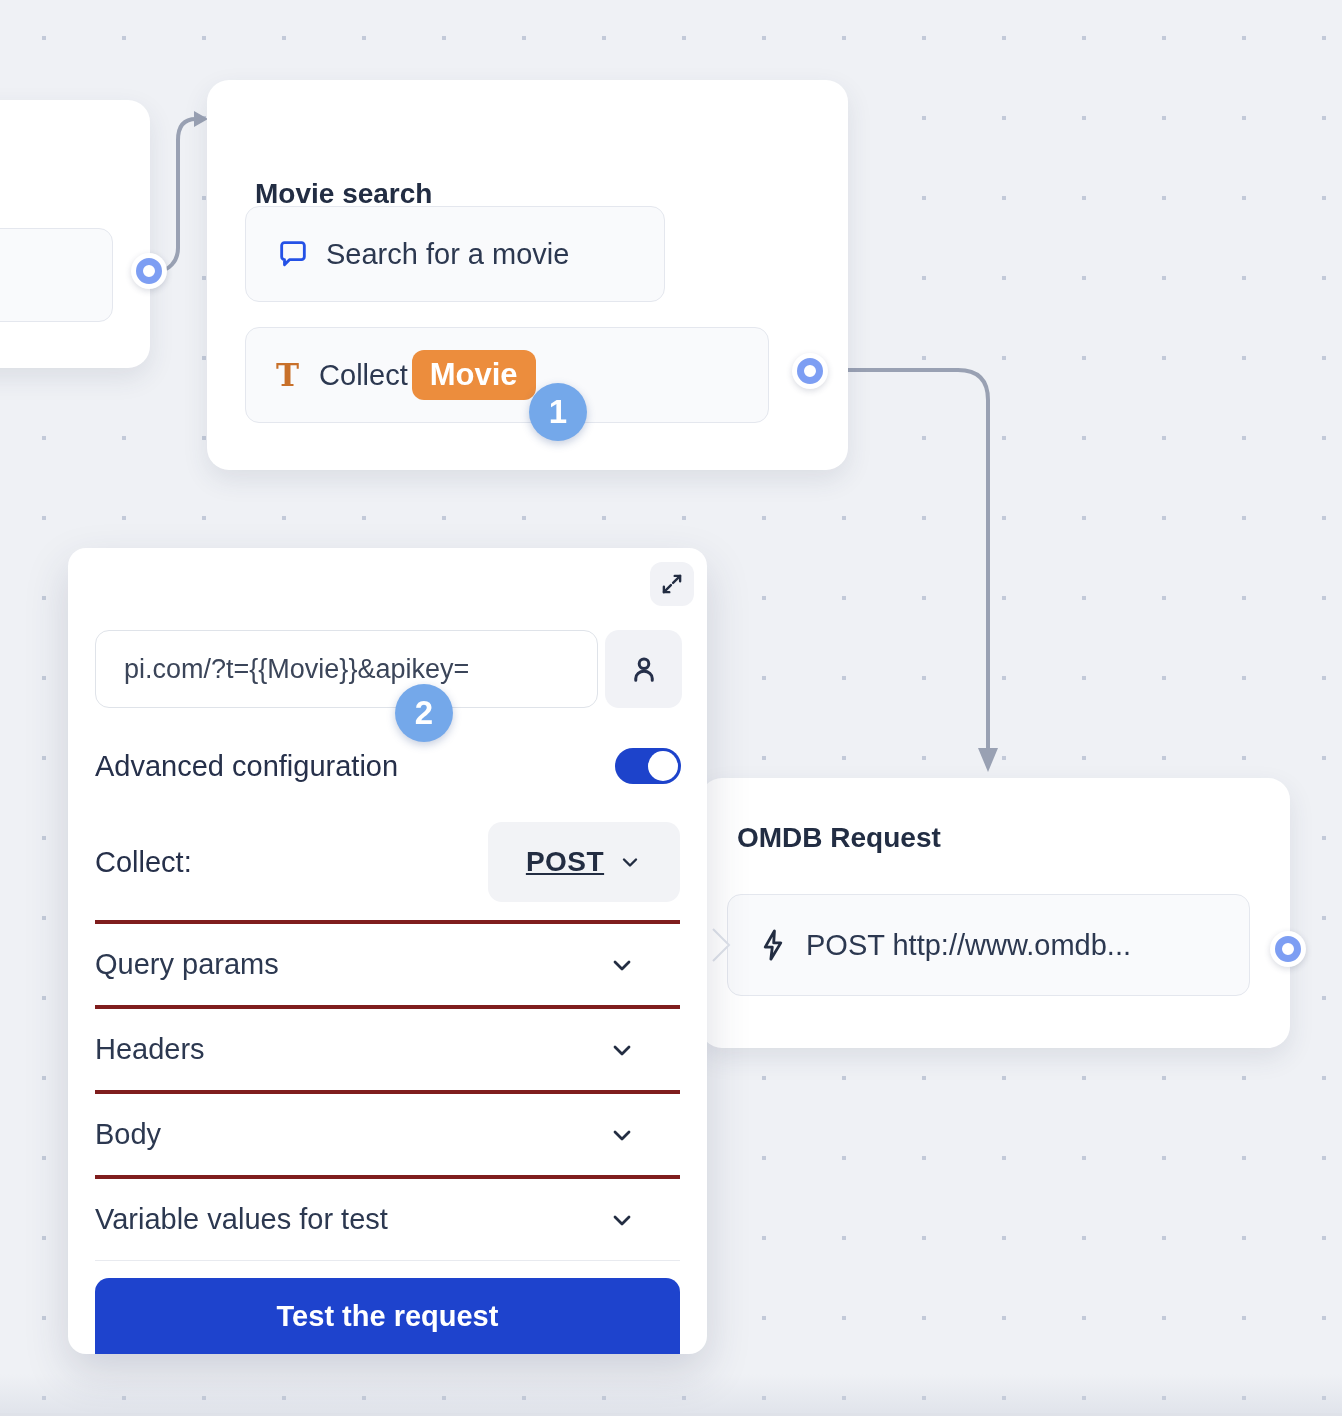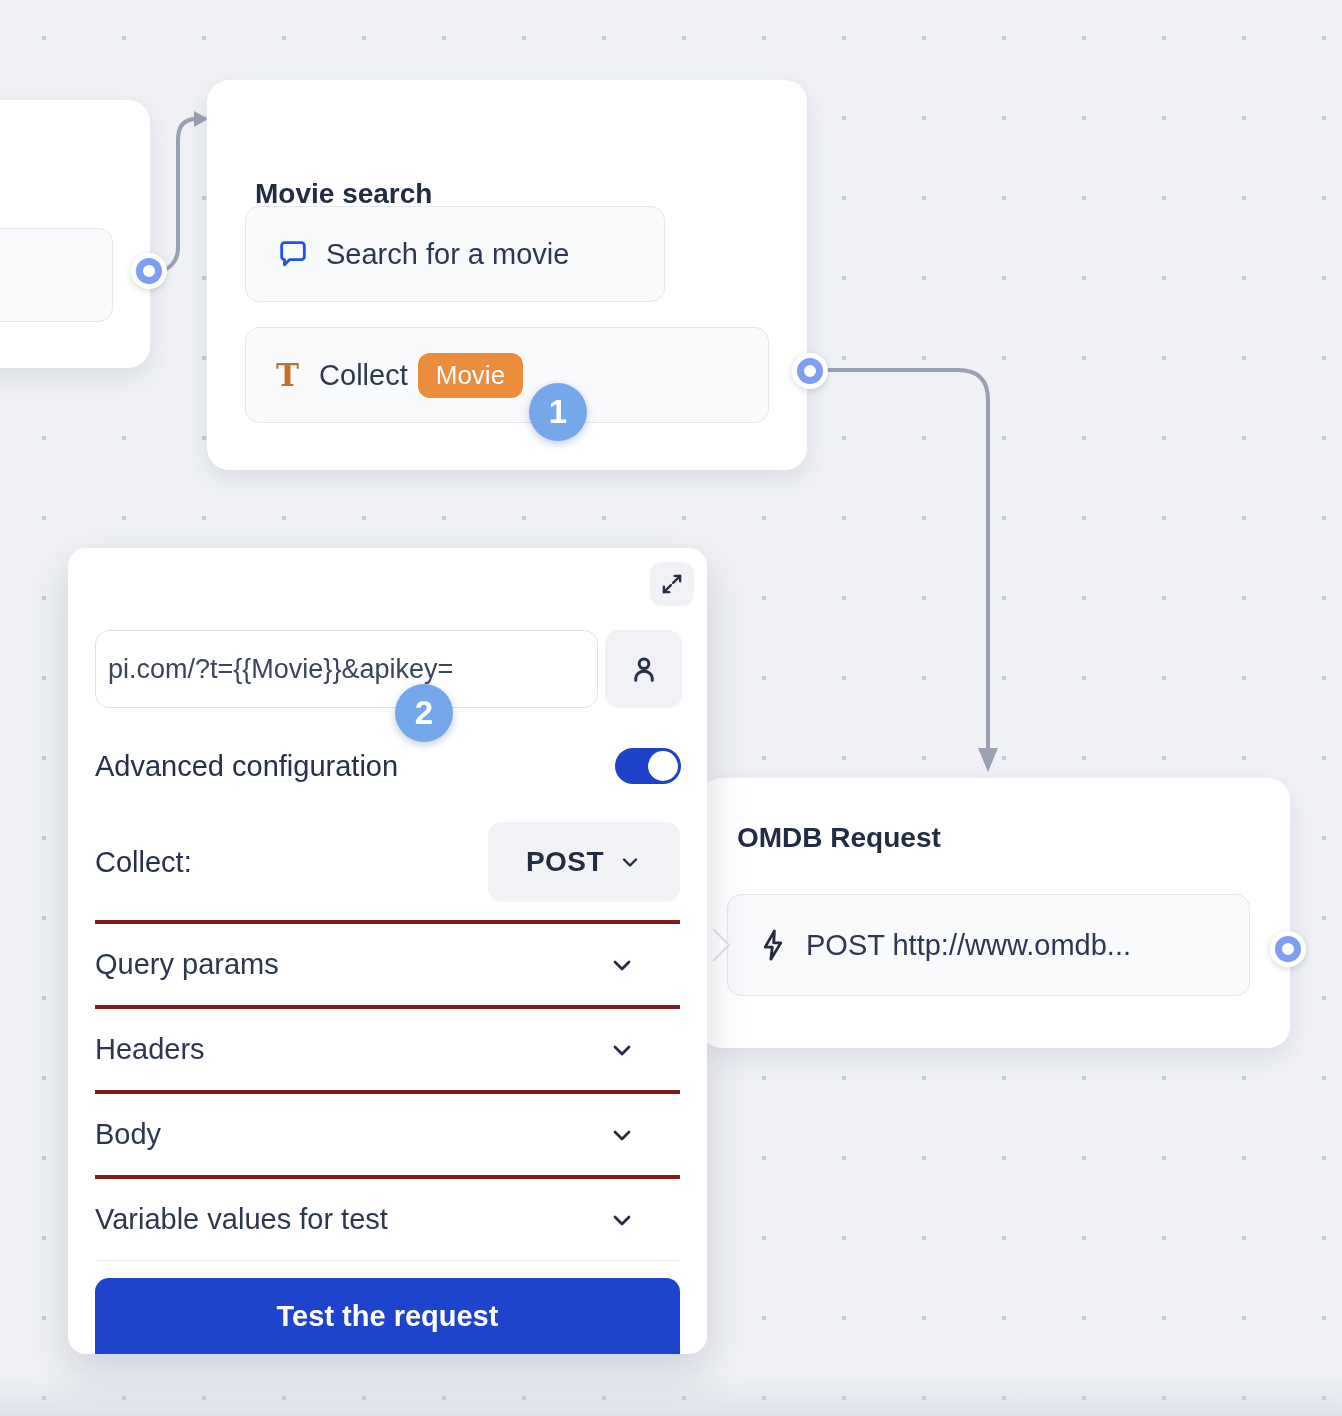--- a/index.html
+++ b/index.html
@@ -23,21 +23,21 @@
   .inner-box{
     position:absolute;background:#f9fafc;border:1.5px solid #e4e7ee;
     border-radius:14px;display:flex;align-items:center;box-sizing:border-box;
   }
   .node-title{
     position:absolute;color:#222d43;font-size:28px;font-weight:700;white-space:nowrap;
   }
   .item-label{color:#2c3850;font-size:29px;white-space:nowrap;}
   .var-badge{
     background:#ec8d3d;color:#ffffff;border-radius:12px;
-    font-size:26px;padding:7px 18px;margin-left:10px;white-space:nowrap;
+    font-size:31px;padding:7px 18px;margin-left:4px;white-space:nowrap;font-weight:bold;
   }
   .port{
     position:absolute;width:36px;height:36px;border-radius:50%;background:#ffffff;
     box-shadow:0 2px 6px rgba(45,55,90,0.18);
     display:flex;align-items:center;justify-content:center;z-index:4;
   }
   .port-ring{width:12px;height:12px;border-radius:50%;background:#ffffff;border:7px solid #7d9ef3;}
   .step-badge{
     position:absolute;width:58px;height:58px;border-radius:50%;background:#74a8ea;
     color:#ffffff;font-size:33px;font-weight:700;display:flex;align-items:center;justify-content:center;
@@ -49,36 +49,36 @@
     z-index:5;
   }
   .icon-btn{
     position:absolute;background:#f1f2f6;border-radius:12px;border:none;
     display:flex;align-items:center;justify-content:center;cursor:pointer;
   }
   .url-input{
     position:absolute;left:27px;top:82px;width:503px;height:78px;box-sizing:border-box;
     border:1.5px solid #dfe3e9;border-radius:14px;background:#ffffff;
     font-family:"Liberation Sans", sans-serif;font-size:27px;color:#3b4559;
-    padding:0 10px 0 12px;outline:none;
+    padding:0 10px 0 28px;outline:none;
   }
   .panel-label{position:absolute;left:27px;color:#26304a;font-size:29px;white-space:nowrap;}
   .toggle{
     position:absolute;left:547px;top:200px;width:66px;height:36px;border-radius:18px;
     background:#1d43cb;cursor:pointer;
   }
   .toggle .knob{
     position:absolute;right:3px;top:3px;width:30px;height:30px;border-radius:50%;background:#ffffff;
   }
   .dropdown{
     position:absolute;left:420px;top:274px;width:192px;height:80px;border-radius:14px;
     background:#f2f3f6;border:none;display:flex;align-items:center;justify-content:center;
     gap:14px;cursor:pointer;
   }
-  .dropdown .val{color:#232d42;font-size:28px;font-weight:700;letter-spacing:0.5px;}
+  .dropdown .val{color:#232d42;font-size:28px;font-weight:700;letter-spacing:0.5px;text-decoration:underline;}
   .sections{position:absolute;left:27px;top:372px;width:585px;}
   .section-row{
     height:81px;border-top:4px solid #7f1d1d;display:flex;align-items:center;
     justify-content:space-between;cursor:pointer;
   }
   .section-row:last-child{border-bottom:1px solid #e8eaef;}
   .section-row .item-label{font-size:29px;}
   .test-btn{
     position:absolute;left:27px;bottom:0;width:585px;height:76px;
     background:#1e43cd;border:none;border-radius:14px 14px 0 0;cursor:pointer;
@@ -106,21 +106,21 @@
     <polygon points="978,748 998,748 988,772" fill="#99a1b3"></polygon>
   </svg>
 
   <div class="card" style="left:-70px;top:100px;width:220px;height:268px;">
     <div class="inner-box" style="left:-4px;top:128px;width:187px;height:94px;"></div>
   </div>
   <div class="port" style="left:131px;top:253px;">
     <div class="port-ring"></div>
   </div>
 
-  <div class="card" style="left:207px;top:80px;width:600px;height:390px;">
+  <div class="card" style="left:207px;top:80px;width:600px;height:390px;padding-left:41px;">
     <div class="node-title" style="left:48px;top:130px;transform:translateY(-100%);padding-top:0;">Movie search</div>
     <div class="inner-box" style="left:38px;top:126px;width:420px;height:96px;padding-left:30px;">
       <span style="display:flex;">
         <svg width="34" height="34" viewBox="0 0 24 24" fill="none" stroke="#2451e6" stroke-width="2" stroke-linejoin="round">
           <path d="M4 6a2 2 0 0 1 2-2h12a2 2 0 0 1 2 2v8a2 2 0 0 1-2 2H9.5L6 19.5V16a2 2 0 0 1-2-2V6z"></path>
         </svg>
       </span>
       <span class="item-label" style="margin-left:16px;">Search for a movie</span>
     </div>
     <div class="inner-box" style="left:38px;top:247px;width:524px;height:96px;padding-left:30px;">

